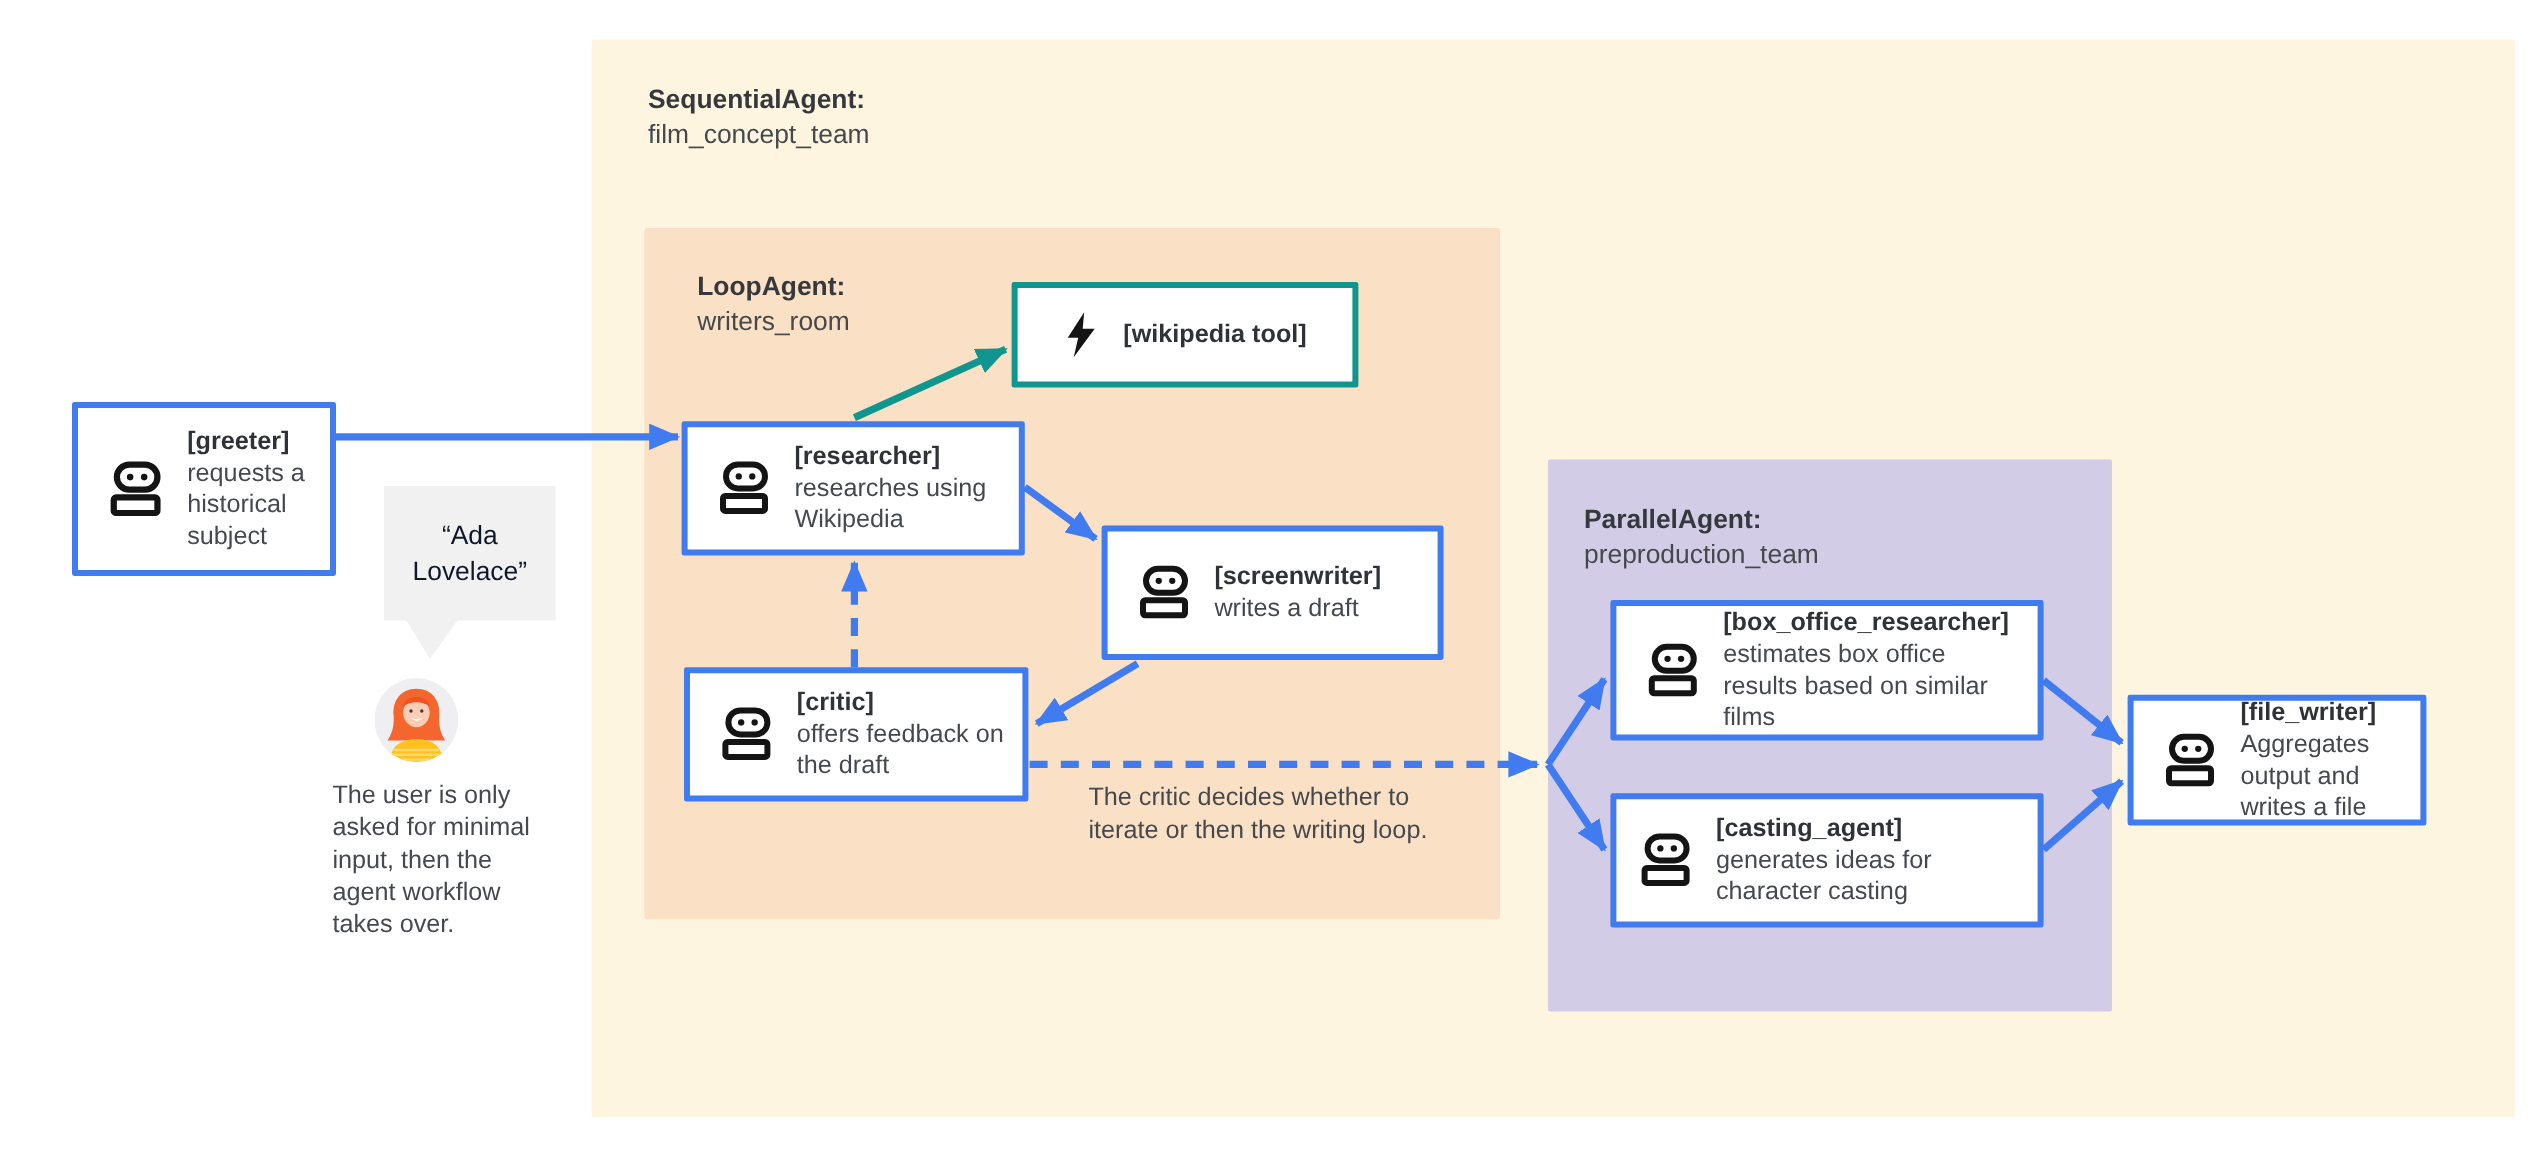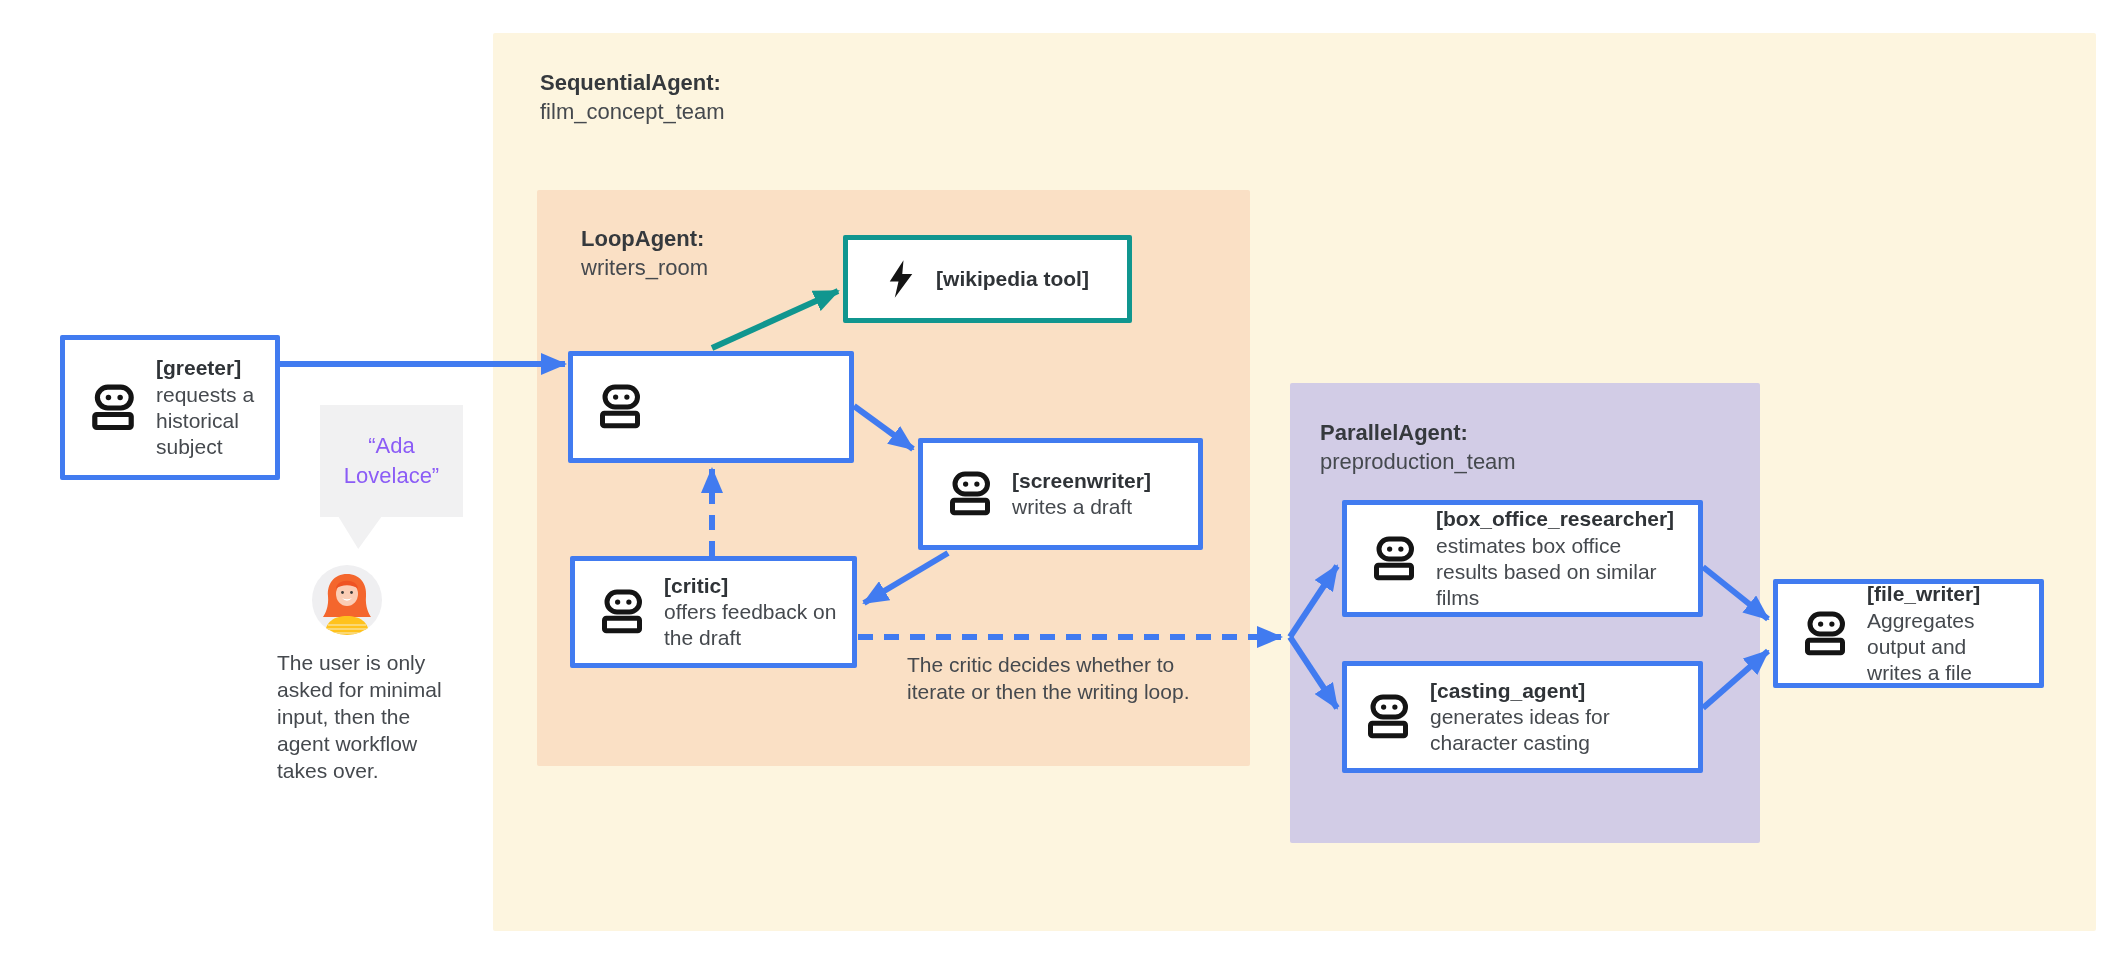--- a/index.html
+++ b/index.html
@@ -29,21 +29,21 @@
   .node-desc{font-size:21px;font-weight:400;color:#45494e;line-height:1.24;}
   .bot{flex:0 0 auto;display:flex;align-items:center;justify-content:center;}
 
   .note{position:absolute;font-size:21px;line-height:1.28;color:#45494e;}
   .note-user{left:277px;top:650px;width:186px;}
   .note-critic{left:907px;top:652px;width:302px;}
 
   .bubble{
     position:absolute;left:320px;top:405px;width:143px;height:112px;
     background:var(--bubble-bg);display:flex;align-items:center;justify-content:center;
-    text-align:center;font-size:22px;line-height:1.35;color:#8b5cf6;
+    text-align:center;font-size:22px;line-height:1.35;color:#0f172a;
   }
   .bubble-tail{
     position:absolute;left:338px;top:516px;width:44px;height:33px;
     background:var(--bubble-bg);clip-path:polygon(0 0,100% 0,46% 100%);
   }
   .avatar{position:absolute;left:312px;top:565px;width:70px;height:70px;}
 
   .arrows{position:absolute;left:0;top:0;width:2112px;height:960px;pointer-events:none;}
   .arrow-blue{stroke:var(--arrow-blue);stroke-width:6;fill:none;}
   .arrow-teal{stroke:var(--arrow-teal);stroke-width:6;fill:none;}
@@ -118,20 +118,24 @@
 
   <div class="node" style="left:568px;top:351px;width:286px;height:112px;">
     <span class="bot">
       <svg viewBox="0 0 40 40" width="50" height="50">
         <rect x="8" y="4" width="26" height="16" rx="8" fill="#fff" stroke="#141414" stroke-width="4"></rect>
         <circle cx="16.5" cy="12" r="2.1" fill="#141414"></circle>
           <circle cx="25.5" cy="12" r="2.1" fill="#141414"></circle>
         <rect x="6" y="25" width="28" height="10" rx="1.5" fill="#fff" stroke="#141414" stroke-width="4"></rect>
       </svg>
     </span>
+    <div class="node-text" style="width:178px;">
+      <div class="node-name">[researcher]</div>
+      <div class="node-desc">researches using Wikipedia</div>
+    </div>
   </div>
 
   <div class="node" style="left:918px;top:438px;width:285px;height:112px;">
     <span class="bot">
       <svg viewBox="0 0 40 40" width="50" height="50">
         <rect x="8" y="4" width="26" height="16" rx="8" fill="#fff" stroke="#141414" stroke-width="4"></rect>
         <circle cx="16.5" cy="12" r="2.1" fill="#141414"></circle>
           <circle cx="25.5" cy="12" r="2.1" fill="#141414"></circle>
         <rect x="6" y="25" width="28" height="10" rx="1.5" fill="#fff" stroke="#141414" stroke-width="4"></rect>
       </svg>
@@ -180,21 +184,21 @@
           <circle cx="25.5" cy="12" r="2.1" fill="#141414"></circle>
         <rect x="6" y="25" width="28" height="10" rx="1.5" fill="#fff" stroke="#141414" stroke-width="4"></rect>
       </svg>
     </span>
     <div class="node-text" style="width:230px;">
       <div class="node-name">[casting_agent]</div>
       <div class="node-desc">generates ideas for character casting</div>
     </div>
   </div>
 
-  <div class="node" style="left:1773px;top:579px;width:271px;height:109px;">
+  <div class="node" style="left:1773px;top:579px;width:249px;height:109px;">
     <span class="bot">
       <svg viewBox="0 0 40 40" width="50" height="50">
         <rect x="8" y="4" width="26" height="16" rx="8" fill="#fff" stroke="#141414" stroke-width="4"></rect>
         <circle cx="16.5" cy="12" r="2.1" fill="#141414"></circle>
           <circle cx="25.5" cy="12" r="2.1" fill="#141414"></circle>
         <rect x="6" y="25" width="28" height="10" rx="1.5" fill="#fff" stroke="#141414" stroke-width="4"></rect>
       </svg>
     </span>
     <div class="node-text" style="width:198px;">
       <div class="node-name">[file_writer]</div>

